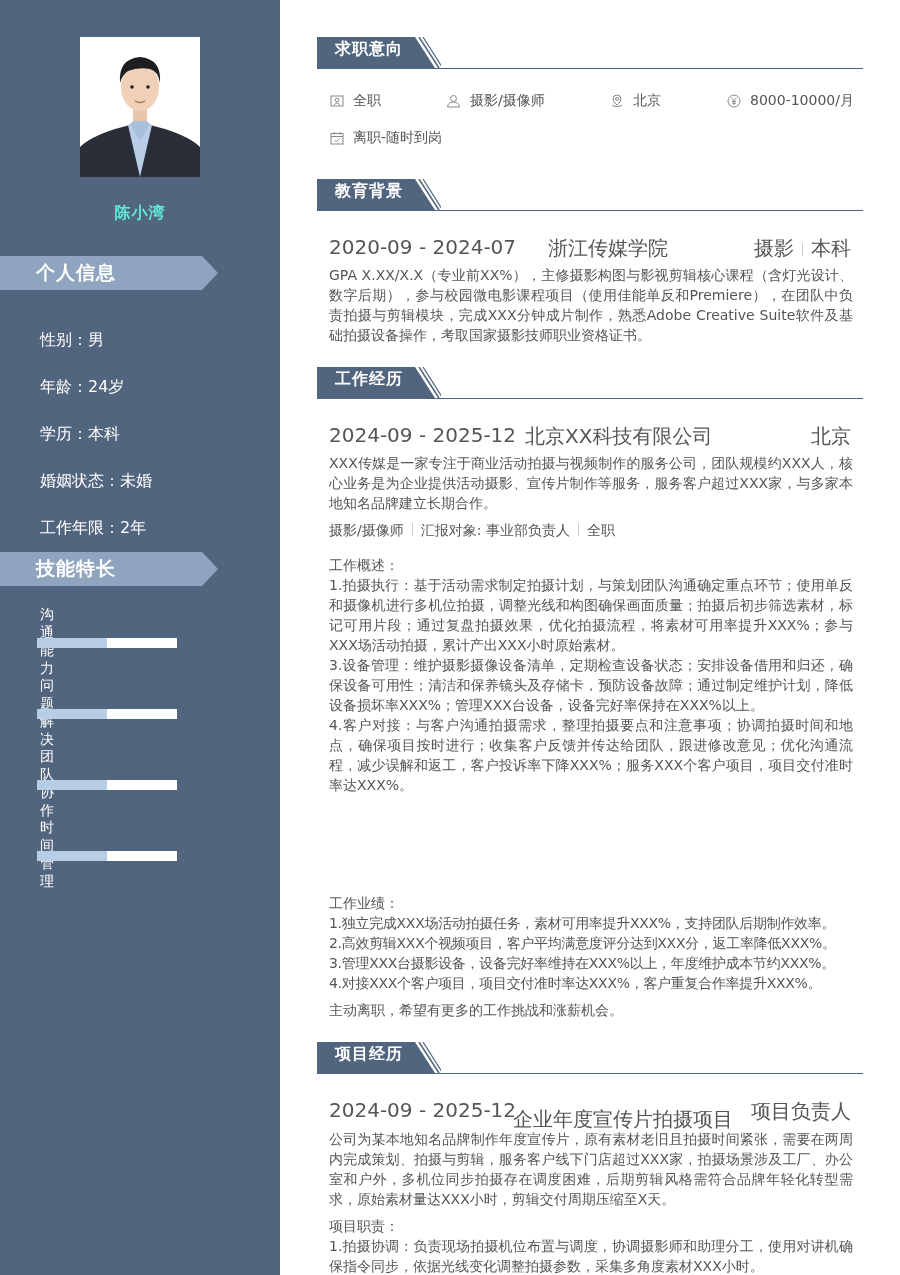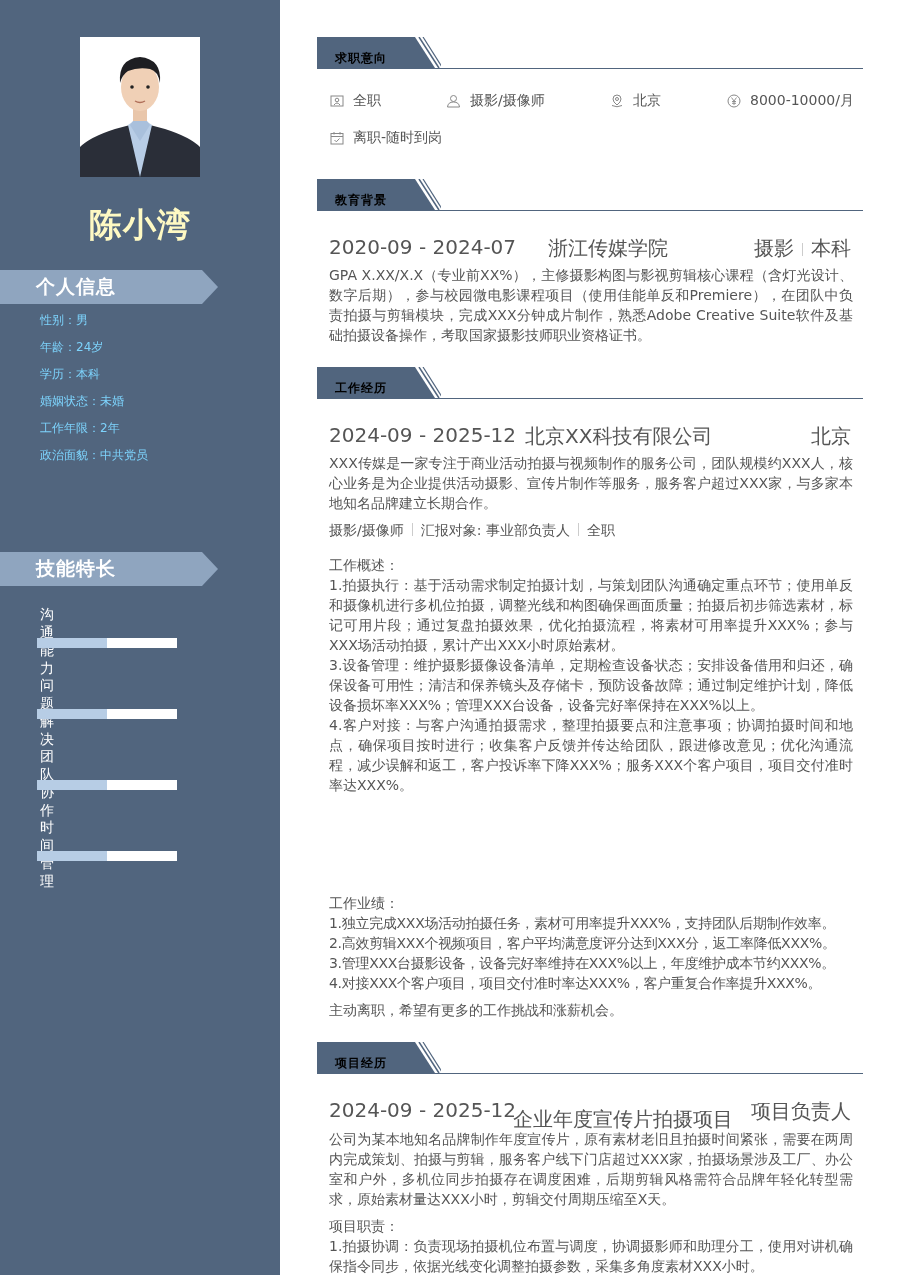--- a/index.html
+++ b/index.html
@@ -3,39 +3,39 @@
 <meta charset="utf-8">
 <style>
   * { margin: 0; padding: 0; box-sizing: border-box; }
   html, body { width: 900px; height: 1275px; overflow: hidden; background: #ffffff; }
   body { font-family: "DejaVu Sans", "Liberation Sans", sans-serif; color: #555; position: relative; }
 
   
   .sidebar { position: absolute; left: 0; top: 0; width: 280px; height: 1275px; background: #51657e; color: #fff; }
   .photo { position: absolute; left: 80px; top: 37px; width: 120px; height: 140px; background: #ffffff; overflow: hidden; }
   .photo svg { display: block; }
-  .name { position: absolute; left: 0; width: 280px; top: 203px; text-align: center; font-size: 33px; font-weight: bold; color: #fef9c3; letter-spacing: 1px; }
+  .name { position: absolute; left: 0; width: 280px; top: 203px; text-align: center; font-size: 16px; font-weight: bold; color: #5eead4; letter-spacing: 1px; }
 
   .side-head { position: absolute; left: 0; width: 218px; height: 34px; background: #8fa5bf;
     clip-path: polygon(0 0, 202px 0, 218px 17px, 202px 34px, 0 34px); }
   .side-head span { position: absolute; left: 36px; top: 4px; font-size: 19px; font-weight: bold; color: #fff; letter-spacing: 1px; }
 
   .info-list { position: absolute; left: 40px; top: 310px; }
-  .info-row { font-size: 12px; color: #7dd3fc; height: 27px; line-height: 20px; white-space: nowrap; }
+  .info-row { font-size: 16px; color: #ffffff; height: 27px; line-height: 20px; white-space: nowrap; margin-top: 20px; }
 
   .skills { position: absolute; left: 37px; top: 606px; }
   .skill { height: 71px; position: relative; }
   .skill-label { position: absolute; left: 3px; top: 0; font-size: 14px; color: #fff; }
   .skill-bar { position: absolute; left: 0; top: 32px; width: 140px; height: 10px; background: #ffffff; }
   .skill-fill { position: absolute; left: 0; top: 0; height: 10px; background: #b7cde5; }
   .sec-head { position: absolute; left: 317px; width: 546px; height: 32px; }
   .sec-head .line { position: absolute; left: 0; right: 0; bottom: 0; height: 1px; background: #51657e; }
   .sec-head .tab { position: absolute; left: 0; top: 0; height: 31px; width: 94px; background: #51657e;
     clip-path: polygon(0 0, 94px 0, 94px 31px, 0 31px); }
-  .sec-head .tab span { position: absolute; left: 18px; top: 13px; font-size: 12px; font-weight: bold; color: #000000; letter-spacing: 1px; }
+  .sec-head .tab span { position: absolute; left: 18px; top: 2px; font-size: 16px; font-weight: bold; color: #ffffff; letter-spacing: 1px; }
   .sec-head .slant { position: absolute; left: 94px; top: 0; width: 30px; height: 32px; }
 
   .intent { position: absolute; left: 330px; top: 92px; width: 530px; font-size: 14px; color: #555; }
   .intent-item { position: absolute; white-space: nowrap; display: flex; align-items: center; }
   .intent-item svg { margin-right: 9px; }
 
   .row3 { position: absolute; left: 329px; width: 522px; font-size: 20px; color: #555; height: 20px; }
   .row3 .l { position: absolute; left: 0; top: 0; }
   .row3 .c { position: absolute; top: 0; }
   .row3 .r { position: absolute; right: 0; top: 0; }
@@ -57,21 +57,21 @@
       <rect x="53" y="66" width="14" height="18" fill="#e9c6aa"></rect>
       <ellipse cx="60" cy="50" rx="19" ry="24" fill="#f0d0b6"></ellipse>
       <path d="M40 46 Q38 22 60 20 Q82 22 80 46 Q78 34 70 32 Q58 30 48 34 Q42 38 40 46 Z" fill="#1e1e22"></path>
       <circle cx="52" cy="50" r="1.8" fill="#222"></circle>
       <circle cx="68" cy="50" r="1.8" fill="#222"></circle>
       <path d="M55 64 Q60 67 65 64" stroke="#b0705a" stroke-width="1.4" fill="none"></path>
     </svg>
   </div>
   <div class="name">陈小湾</div>
 
-  <div class="side-head" style="top:270px;text-align:right;">
+  <div class="side-head" style="top:256px;text-align:right;">
     <span>个人信息</span>
   </div>
   <div class="info-list">
     <div class="info-row">性别：男</div>
     <div class="info-row">年龄：24岁</div>
     <div class="info-row">学历：本科</div>
     <div class="info-row">婚姻状态：未婚</div>
     <div class="info-row">工作年限：2年</div>
     <div class="info-row">政治面貌：中共党员</div>
   </div>

